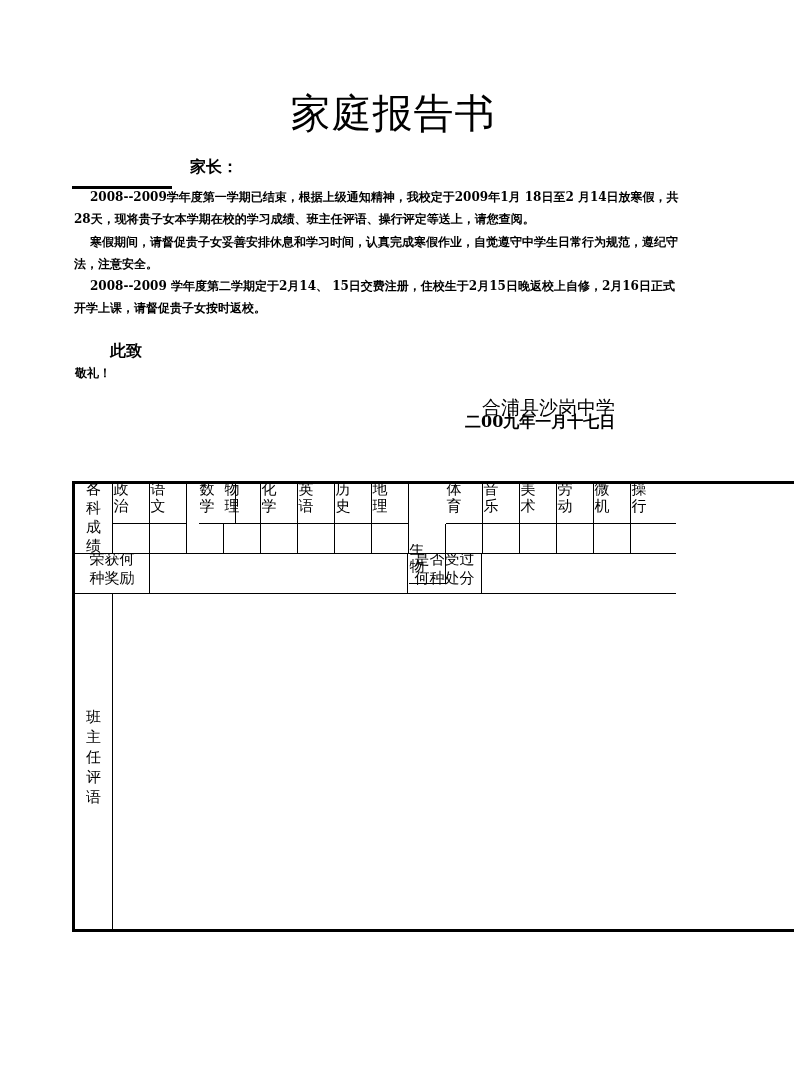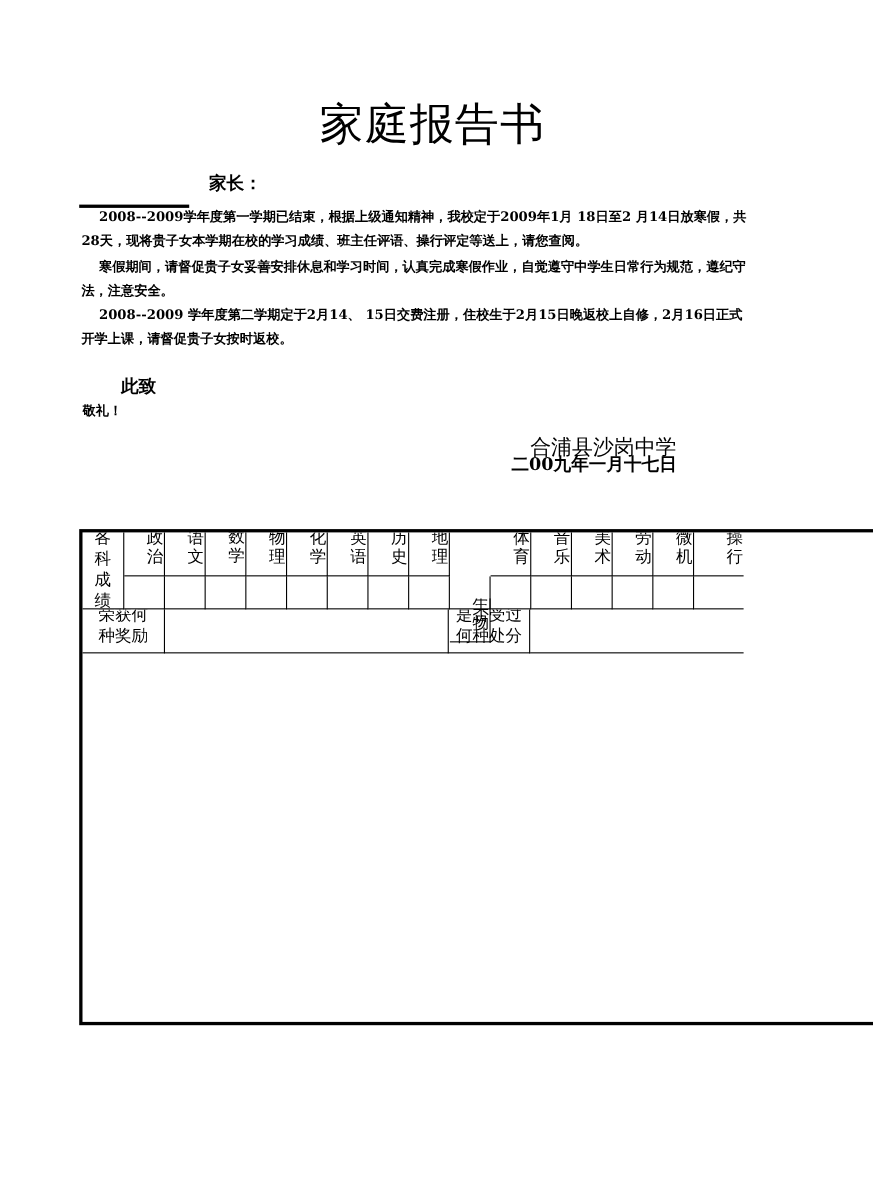--- a/index.html
+++ b/index.html
@@ -103,21 +103,21 @@
     .cell {
       position: absolute;
       box-sizing: border-box;
       border-right: 1px solid #000;
       border-bottom: 1px solid #000;
       overflow: hidden;
       text-align: center;
     }
     .subj {
       display: flex;
-      justify-content: flex-end;
+      justify-content: flex-start;
       align-items: flex-start;
       line-height: 17px;
     }
     .subj span {
       display: block;
       width: 16px;
       margin-top: -3px;
       word-break: break-all;
     }
     .row-label {
@@ -174,21 +174,21 @@
   <div class="cell row-label" style="left:0;top:0;width:38px;height:70px;">
     <span style="width:16px;margin:-4px auto 0;word-break:break-all;">各科成绩</span>
   </div>
 
   <div class="cell subj" style="left:38px;top:0;width:37px;height:40px;">
       <span>政治</span>
     </div>
   <div class="cell subj" style="left:75px;top:0;width:37px;height:40px;">
       <span>语文</span>
     </div>
-  <div class="cell subj" style="left:112px;top:0;width:37px;height:40px;font-family:Liberation Mono, monospace;">
+  <div class="cell subj" style="left:124px;top:0;width:37px;height:40px;">
       <span>数学</span>
     </div>
   <div class="cell subj" style="left:149px;top:0;width:37px;height:40px;">
       <span>物理</span>
     </div>
   <div class="cell subj" style="left:186px;top:0;width:37px;height:40px;">
       <span>化学</span>
     </div>
   <div class="cell subj" style="left:223px;top:0;width:37px;height:40px;">
       <span>英语</span>
@@ -239,17 +239,22 @@
 
   <div class="cell row-label" style="left:0;top:70px;width:75px;height:40px;">
     <span style="width:50px;margin:-4px auto 0;word-break:break-all;">荣获何种奖励</span>
   </div>
   <div class="cell" style="left:75px;top:70px;width:258px;height:40px;"></div>
   <div class="cell row-label" style="left:333px;top:70px;width:74px;height:40px;">
     <span style="width:64px;margin:-4px auto 0;word-break:break-all;">是否受过何种处分</span>
   </div>
   <div class="cell" style="left:407px;top:70px;width:194px;height:40px;border-right:none;"></div>
 
+  <div class="cell" style="left:0;top:110px;width:38px;height:335px;border-bottom:none;">
+    <div class="comment-label" style="width:37px;">
+      <span>班主任评语</span>
+    </div>
+  </div>
   <div class="cell" style="left:38px;top:110px;width:563px;height:335px;border-right:none;border-bottom:none;">
     <div></div>
 
   </div>
 </div>
 
 </body></html>

